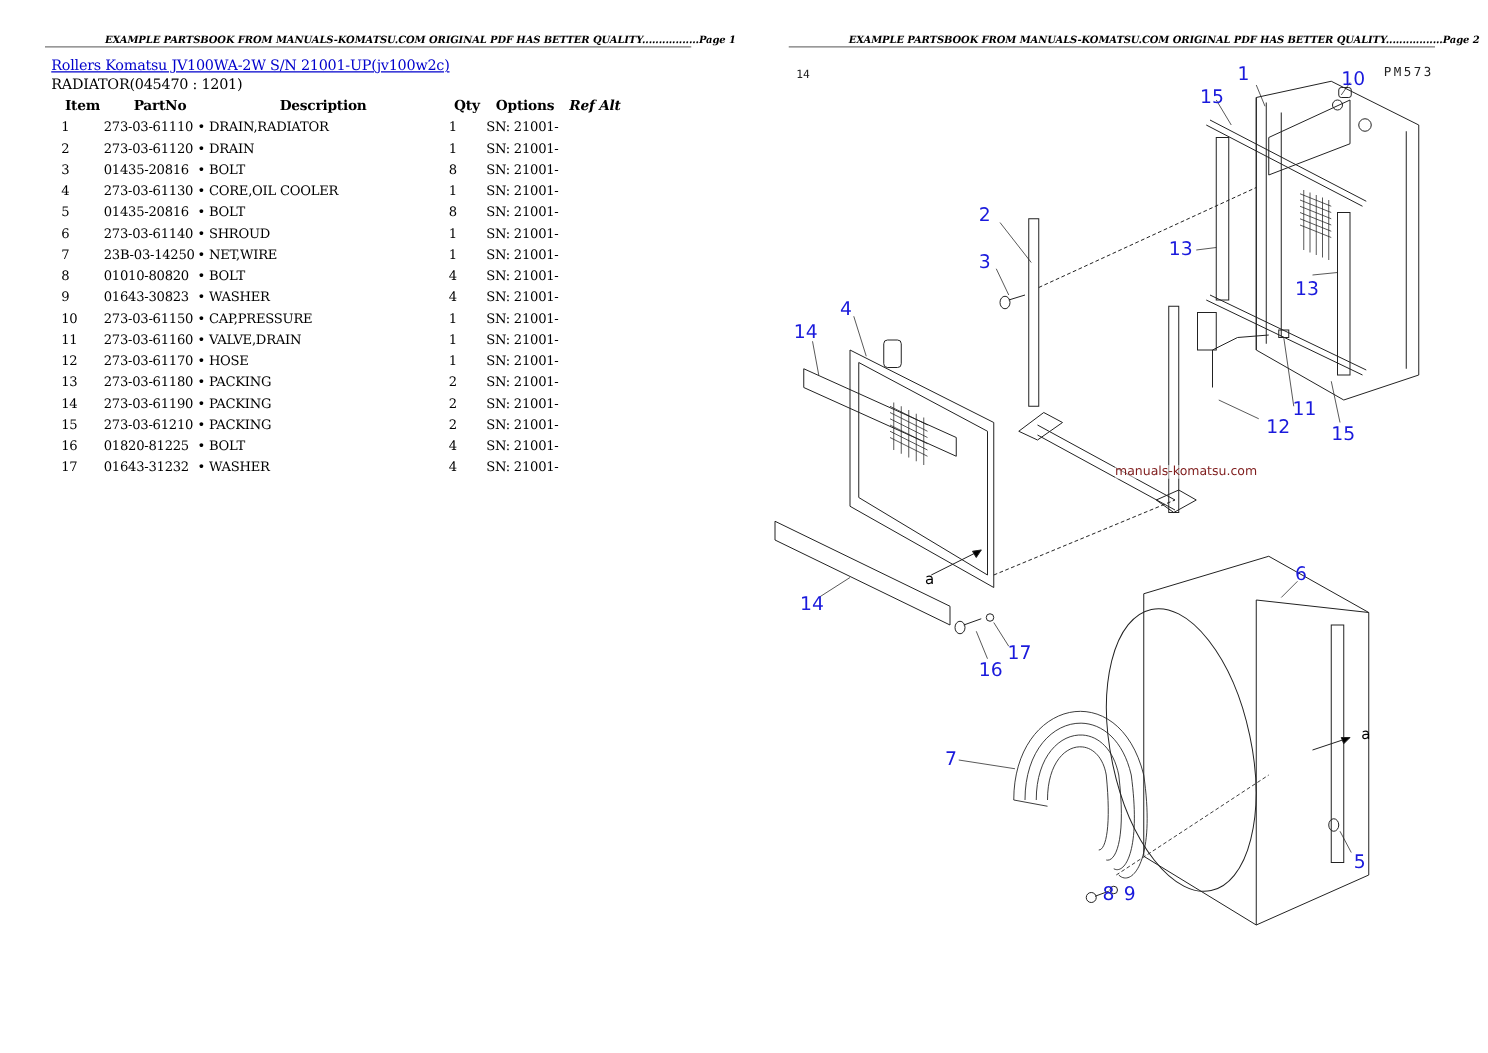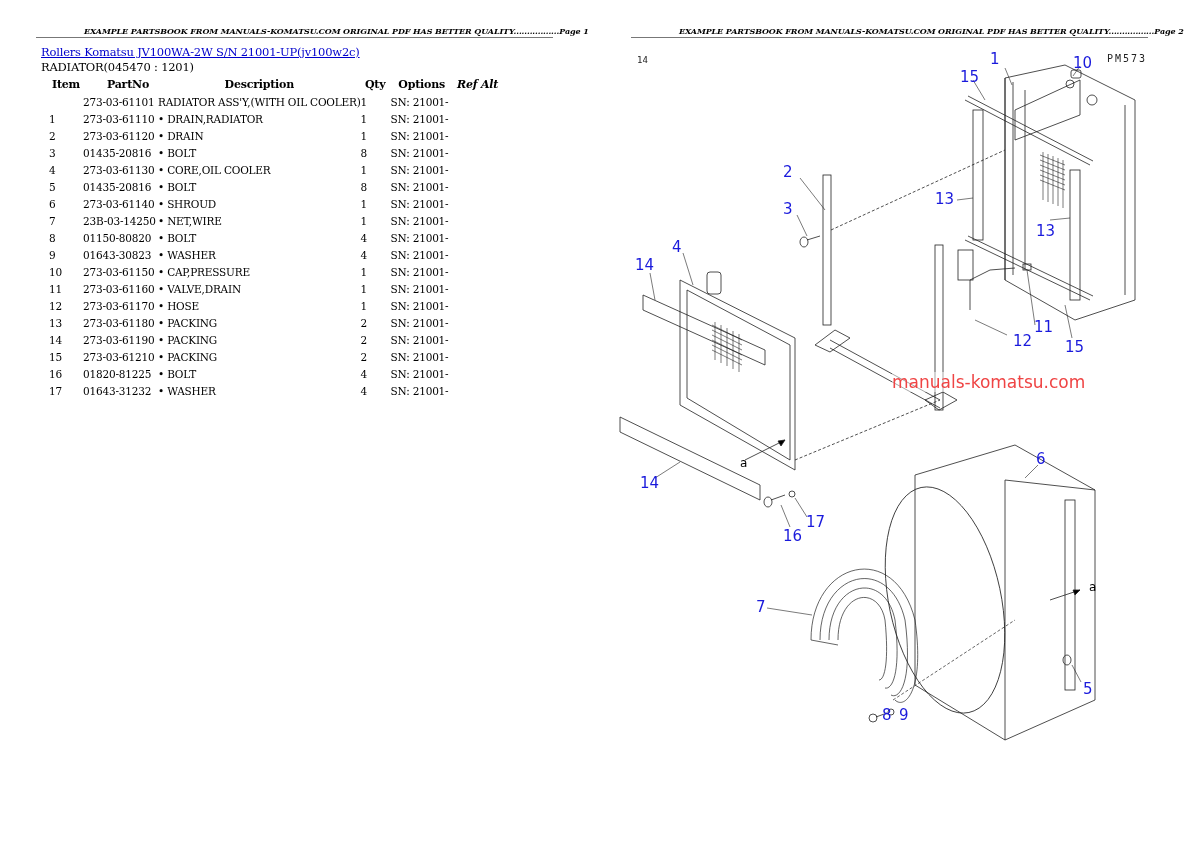--- a/index.html
+++ b/index.html
@@ -23,21 +23,21 @@
   .c-part { width:75px;margin-top:12px; }
   th.c-part { padding-left:15px !important; width:60px; }
   .c-desc { width:201px; }
   th.c-desc { text-align:right; }
   .c-qty { width:25px; }
   th.c-qty { padding-left:2px !important; }
   .c-opt { width:62px; padding-left:3px !important; }
   .c-ref { width:50px;font-style:italic; }
   .diagram { position:absolute; left:0; top:40px; width:595px; height:720px; }
   .callout { position:absolute; font-family:"DejaVu Sans", "Liberation Sans", sans-serif; color:#1a1adc; font-size:15px; line-height:1; }
-  .watermark { position:absolute; left:297px; top:372px; font-family:"DejaVu Sans", "Liberation Sans", sans-serif; font-size:17px; color:#ef4444; background:rgba(255,255,255,0.5); }
+  .watermark { position:absolute; left:297px; top:372px; font-family:"DejaVu Sans", "Liberation Sans", sans-serif; font-size:10px; color:#7f1d1d; background:rgba(255,255,255,0.5); }
   .fig-code { position:absolute; left:512px; top:53px; font-family:"DejaVu Sans Mono", monospace; font-size:10px; letter-spacing:2px; color:#222; }
   .fig-left { position:absolute; left:42px; top:55px; font-family:"DejaVu Sans Mono", monospace; font-size:9px; color:#222; }
   .letter-a { position:absolute; font-family:"DejaVu Sans", sans-serif; font-size:12px; color:#000; }
 </style>
 </head>
 <body>
 
 <div class="page" id="page1">
   <div class="hdr">EXAMPLE PARTSBOOK FROM MANUALS-KOMATSU.COM ORIGINAL PDF HAS BETTER QUALITY.................Page 1</div>
   <div class="hdr-rule"></div>
@@ -50,28 +50,20 @@
         <th class="c-item">Item</th>
         <th class="c-part">PartNo</th>
         <th class="c-desc">Description</th>
         <th class="c-qty">Qty</th>
         <th class="c-opt">Options</th>
         <th class="c-ref">Ref Alt</th>
       </tr>
     </thead>
     <tbody id="parts-body">
         <tr>
-          <td class="c-item"></td>
-          <td class="c-part">273-03-61101</td>
-          <td class="c-desc">RADIATOR ASS'Y,(WITH OIL COOLER)</td>
-          <td class="c-qty">1</td>
-          <td class="c-opt">SN: 21001-</td>
-          <td class="c-ref"></td>
-        </tr>
-        <tr>
           <td class="c-item">1</td>
           <td class="c-part">273-03-61110</td>
           <td class="c-desc">• DRAIN,RADIATOR</td>
           <td class="c-qty">1</td>
           <td class="c-opt">SN: 21001-</td>
           <td class="c-ref"></td>
         </tr>
         <tr>
           <td class="c-item">2</td>
           <td class="c-part">273-03-61120</td>
@@ -115,21 +107,21 @@
         <tr>
           <td class="c-item">7</td>
           <td class="c-part">23B-03-14250</td>
           <td class="c-desc">• NET,WIRE</td>
           <td class="c-qty">1</td>
           <td class="c-opt">SN: 21001-</td>
           <td class="c-ref"></td>
         </tr>
         <tr>
           <td class="c-item">8</td>
-          <td class="c-part">01150-80820</td>
+          <td class="c-part">01010-80820</td>
           <td class="c-desc">• BOLT</td>
           <td class="c-qty">4</td>
           <td class="c-opt">SN: 21001-</td>
           <td class="c-ref"></td>
         </tr>
         <tr>
           <td class="c-item">9</td>
           <td class="c-part">01643-30823</td>
           <td class="c-desc">• WASHER</td>
           <td class="c-qty">4</td>

